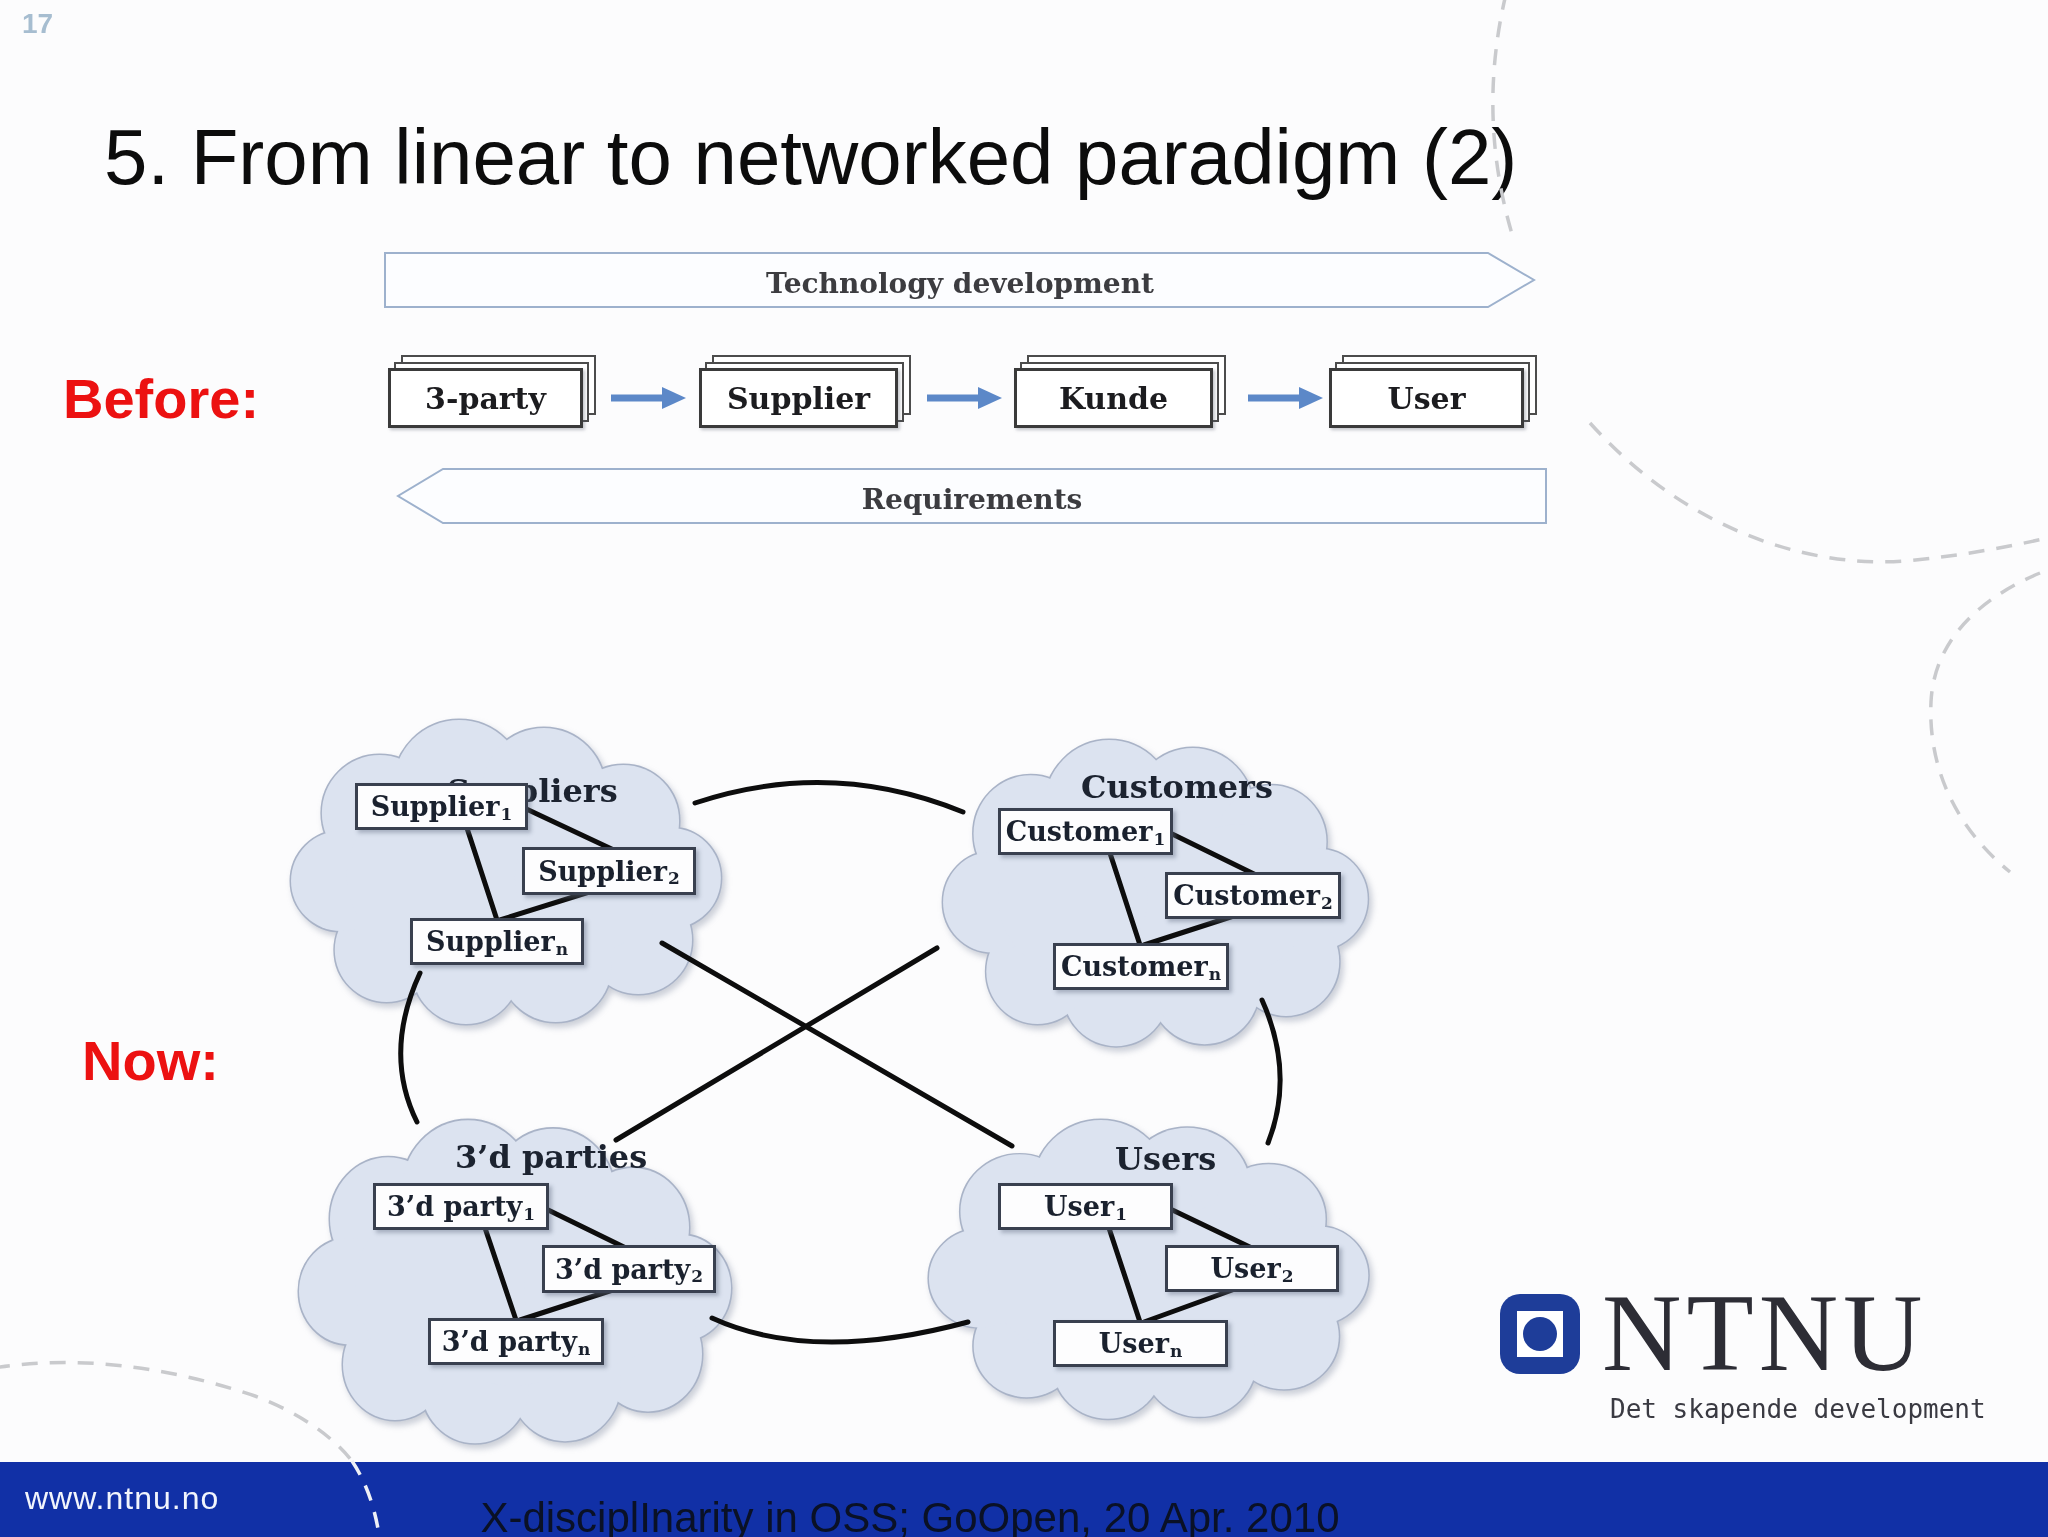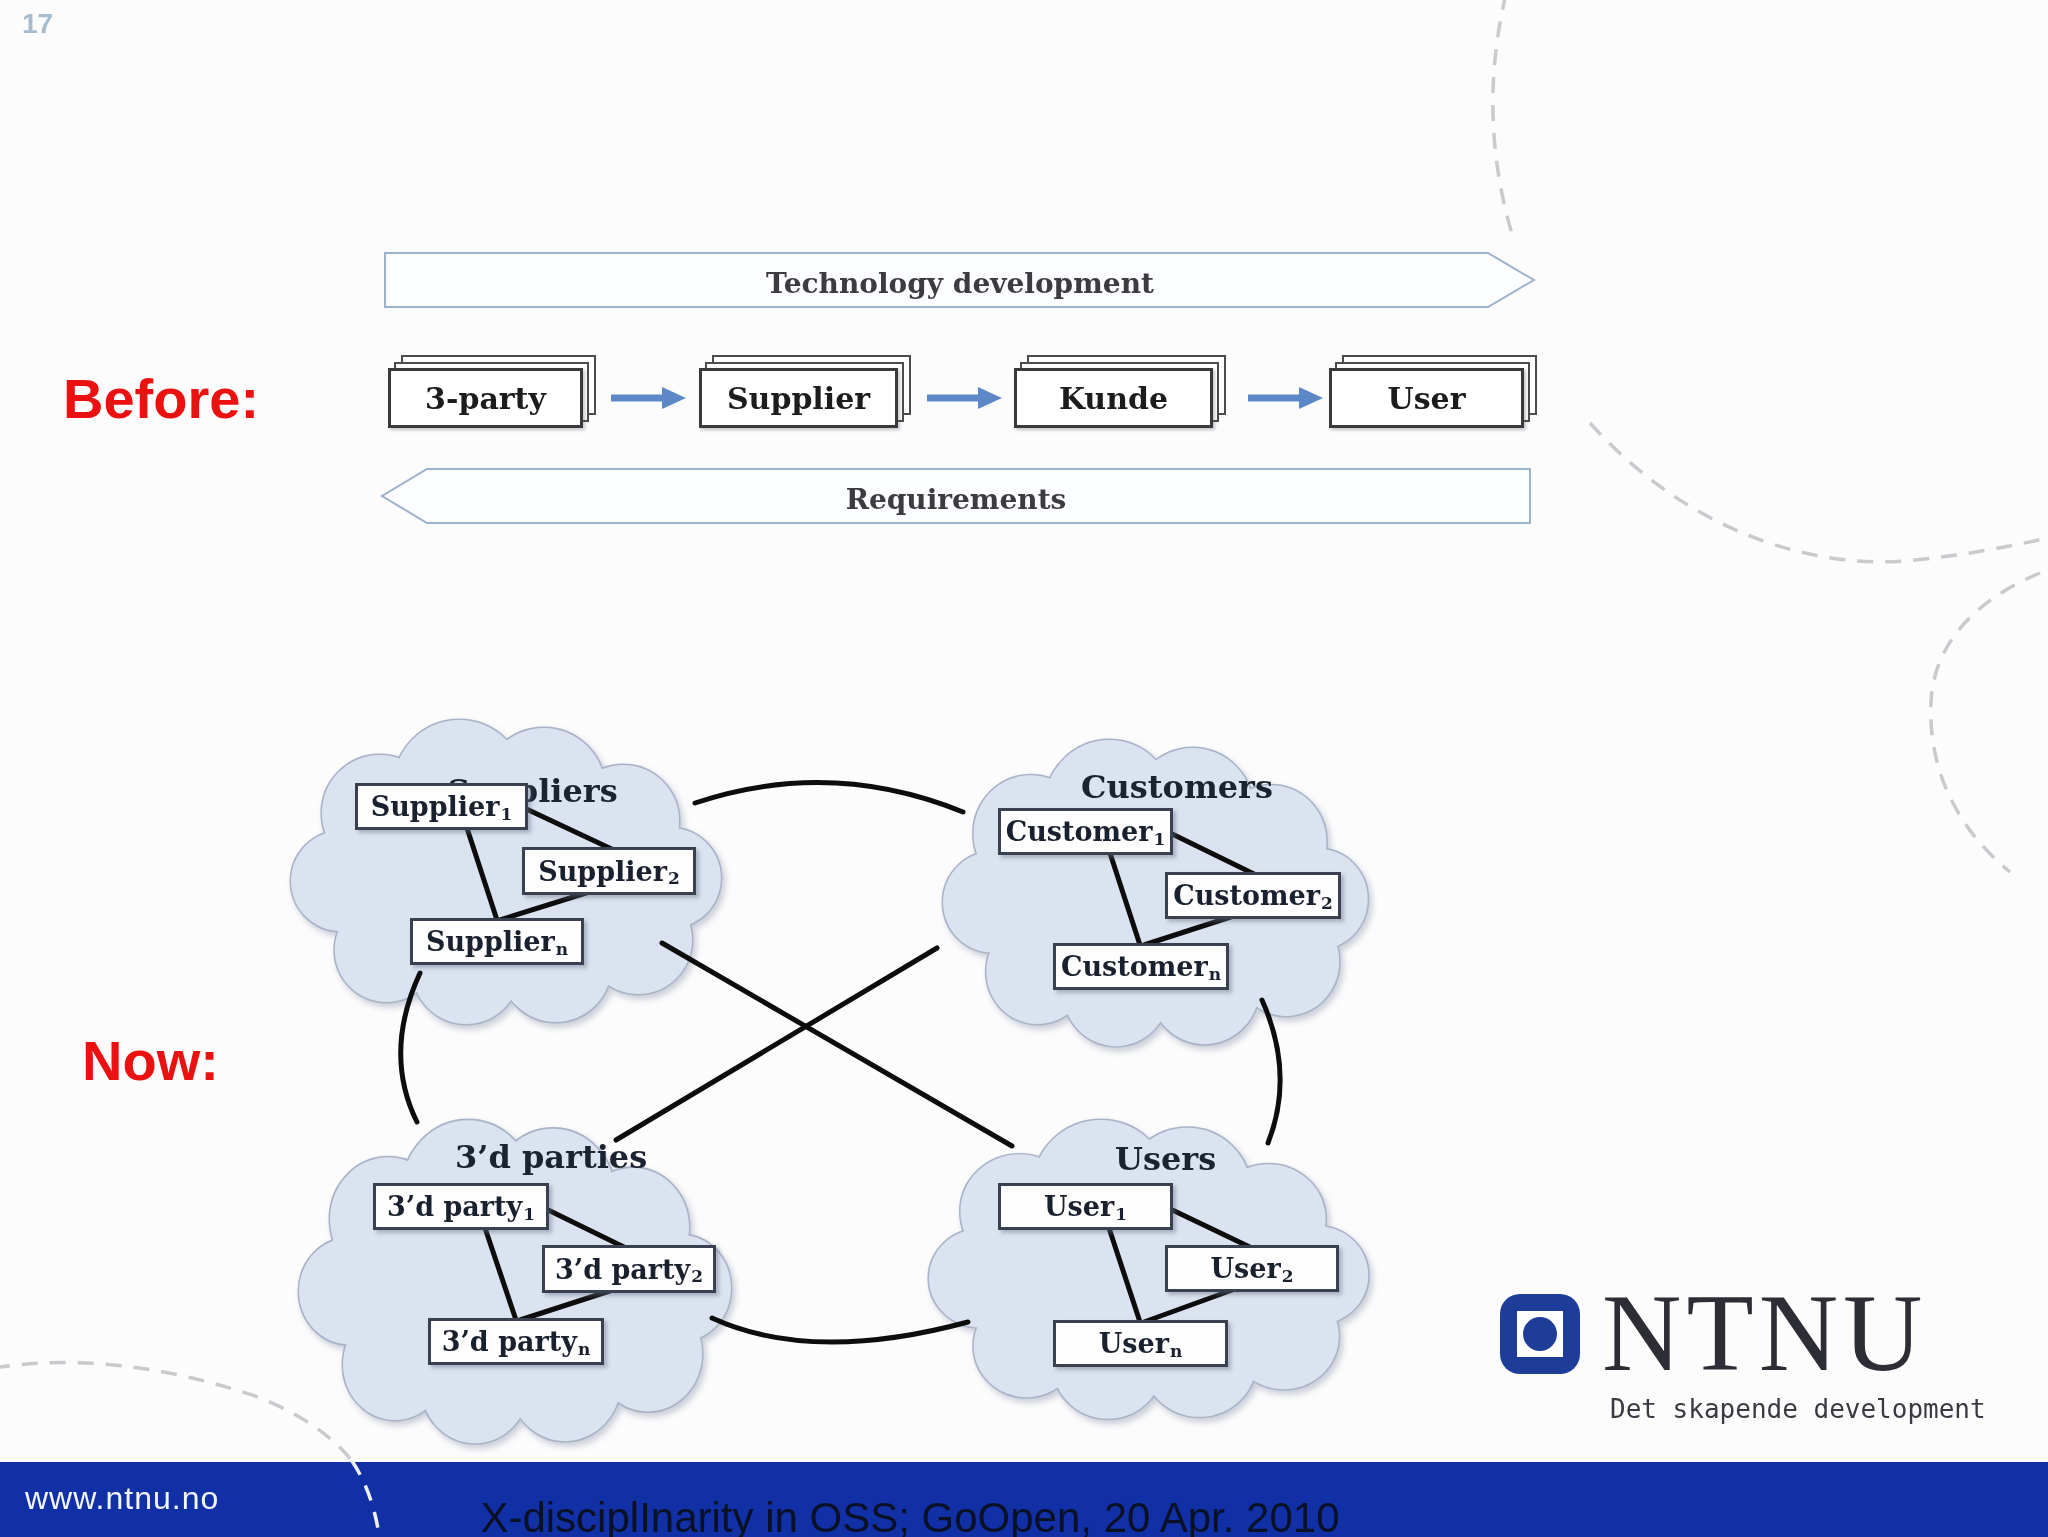--- a/index.html
+++ b/index.html
@@ -114,20 +114,21 @@
       <path d="M 540,1206 L 632,1251"></path>
         <path d="M 483,1222 L 516,1320"></path>
         <path d="M 622,1287 L 520,1320"></path>
       <path d="M 1164,1206 L 1256,1250"></path>
         <path d="M 1107,1222 L 1140,1322"></path>
         <path d="M 1246,1285 L 1144,1322"></path>
     </g>
   </svg>
 
   <div class="page-num">17</div>
+  <div class="title">5. From linear to networked paradigm (2)</div>
   <div class="red-label lbl-before">Before:</div>
   <div class="red-label lbl-now">Now:</div>
 
   <div class="banner" style="left:384px;top:252px;">
     <svg width="1152" height="56" viewBox="0 0 1152 56">
       <polygon points="1,1 1104,1 1150,28 1104,55 1,55" fill="#fcfdff" stroke="#9db1cd" stroke-width="2"></polygon>
     </svg>
     <div class="cap">Technology development</div>
   </div>
 
@@ -165,21 +166,21 @@
       <polygon points="54,3 78,14 54,25" fill="#5c88c8"></polygon>
   </svg>
   <div class="stack" style="left:1329px;top:368px;width:195px;">
     <div class="layer l2"></div>
     <div class="layer l1"></div>
     <div class="front">
         <span>User</span>
       </div>
   </div>
 
-  <div class="banner" style="left:380px;top:468px;text-align:right;">
+  <div class="banner" style="left:396px;top:468px;text-align:right;">
     <svg width="1152" height="56" viewBox="0 0 1152 56">
       <polygon points="1150,1 47,1 2,28 47,55 1150,55" fill="#fcfdff" stroke="#9db1cd" stroke-width="2"></polygon>
     </svg>
     <div class="cap">Requirements</div>
   </div>
 
   <div class="cloud-title" style="left:447px;top:772px;">Suppliers</div>
   <div class="node" style="left:355px;top:783px;width:167px;height:41px;">
     <span>Supplier</span>
       <sub>1</sub>

